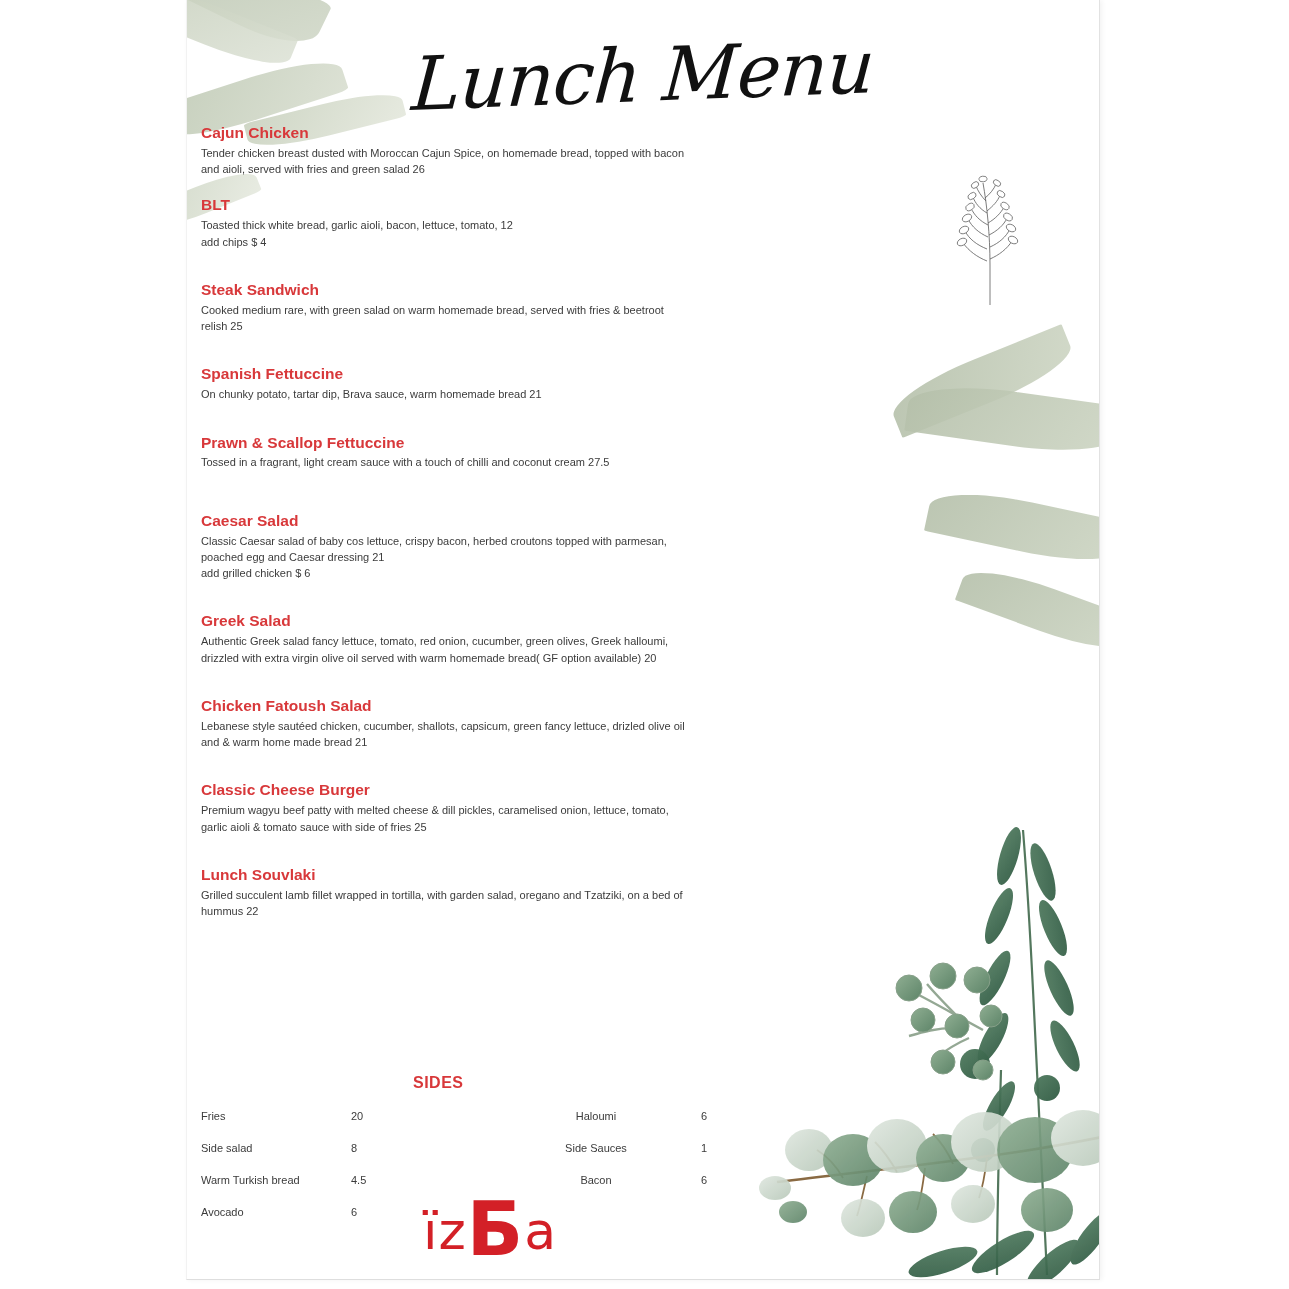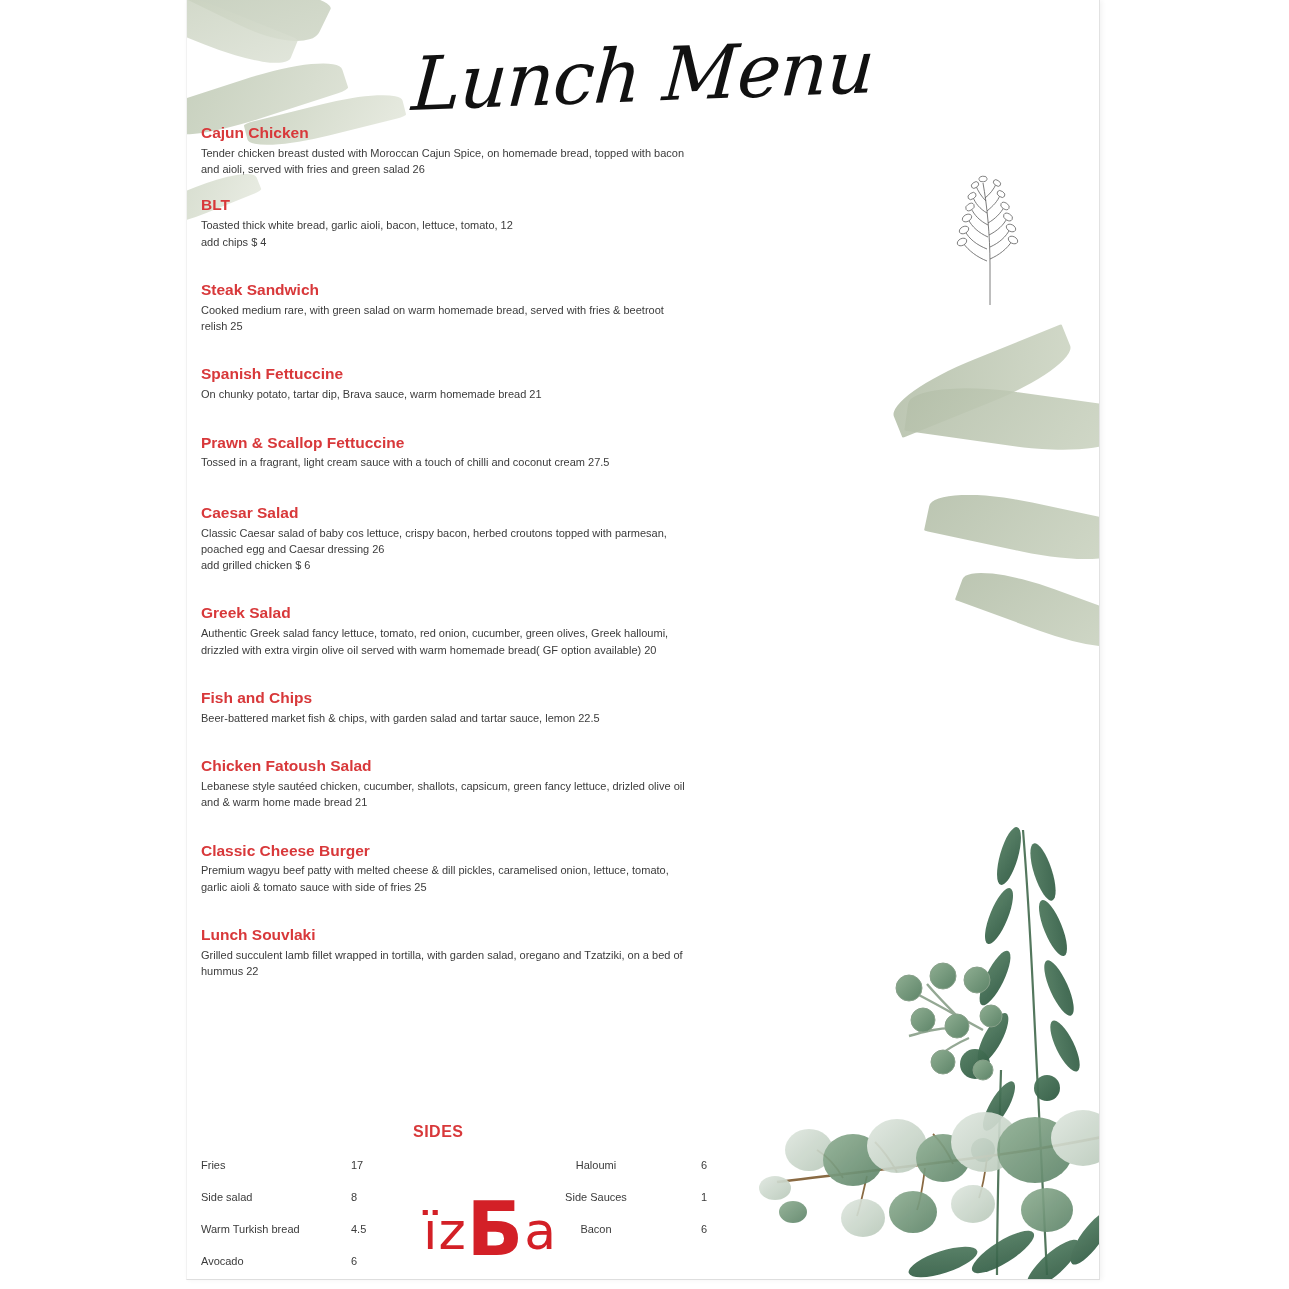--- a/index.html
+++ b/index.html
@@ -100,26 +100,26 @@
     font-weight:bold;
     line-height:1.35;
     margin-bottom:1px;
   }
   .item-desc{
     color:#3b3b3b;
     font-size:11px;
     line-height:1.48;
     white-space:pre-line;
   }
-  .gap-lg{margin-bottom:32px;}
+  .gap-lg{margin-bottom:40px;}
   .gap-md{margin-bottom:30px;}
 
   
   #sides{
-    position:absolute;left:0;top:1123px;width:912px;
+    position:absolute;left:0;top:1074px;width:912px;
   }
   #sides-title{
     text-align:left;
     margin-left:226px;
     color:#d8383a;
     font-weight:bold;
     font-size:16px;
     letter-spacing:.5px;
     margin-bottom:18px;
   }
@@ -320,34 +320,30 @@
     </div>
 
     <div class="item gap-lg">
       <div class="item-name">Prawn &amp; Scallop Fettuccine</div>
       <div class="item-desc">Tossed in a fragrant, light cream sauce with a touch of chilli and coconut cream   27.5</div>
     </div>
 
     <div class="item gap-md">
       <div class="item-name">Caesar Salad</div>
       <div class="item-desc">Classic Caesar salad of baby cos lettuce, crispy bacon, herbed croutons topped with parmesan,
-poached egg and Caesar dressing 26
+poached egg and Caesar dressing 21
  add grilled chicken $ 6</div>
     </div>
 
     <div class="item gap-md">
       <div class="item-name">Greek Salad</div>
       <div class="item-desc">Authentic Greek salad fancy lettuce, tomato, red onion, cucumber, green olives, Greek halloumi,
 drizzled with extra virgin olive oil served with warm homemade bread( GF option available)  20</div>
     </div>
 
-    <div class="item gap-md">
-      <div class="item-name">Fish and Chips</div>
-      <div class="item-desc">Beer-battered market fish &amp; chips, with garden salad and tartar sauce, lemon 22.5</div>
-    </div>
 
     <div class="item gap-md">
       <div class="item-name">Chicken Fatoush Salad</div>
       <div class="item-desc">Lebanese style sautéed chicken, cucumber, shallots, capsicum, green fancy lettuce, drizled olive oil
 and &amp; warm home made bread 21</div>
     </div>
 
     <div class="item gap-md">
       <div class="item-name">Classic Cheese Burger</div>
       <div class="item-desc">Premium wagyu beef patty with melted cheese &amp; dill pickles, caramelised onion, lettuce,  tomato,
@@ -361,21 +357,21 @@
     </div>
 
   </div>
 
   <div id="sides">
     <div id="sides-title">SIDES</div>
     <div class="sides-grid">
 
       <div class="sides-row">
         <span class="s-name">Fries</span>
-        <span class="s-price">17</span>
+        <span class="s-price">20</span>
         <span class="s-name2">Haloumi</span>
         <span class="s-price2">6</span>
       </div>
 
       <div class="sides-row">
         <span class="s-name">Side salad</span>
         <span class="s-price">8</span>
         <span class="s-name2">Side Sauces</span>
         <span class="s-price2">1</span>
       </div>

